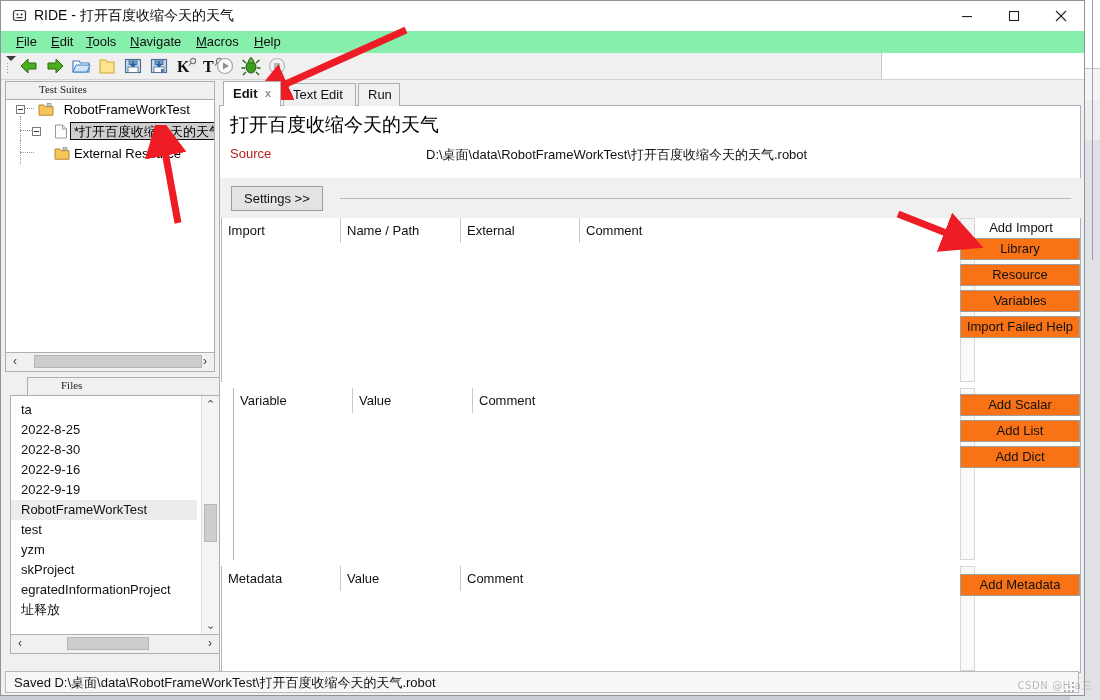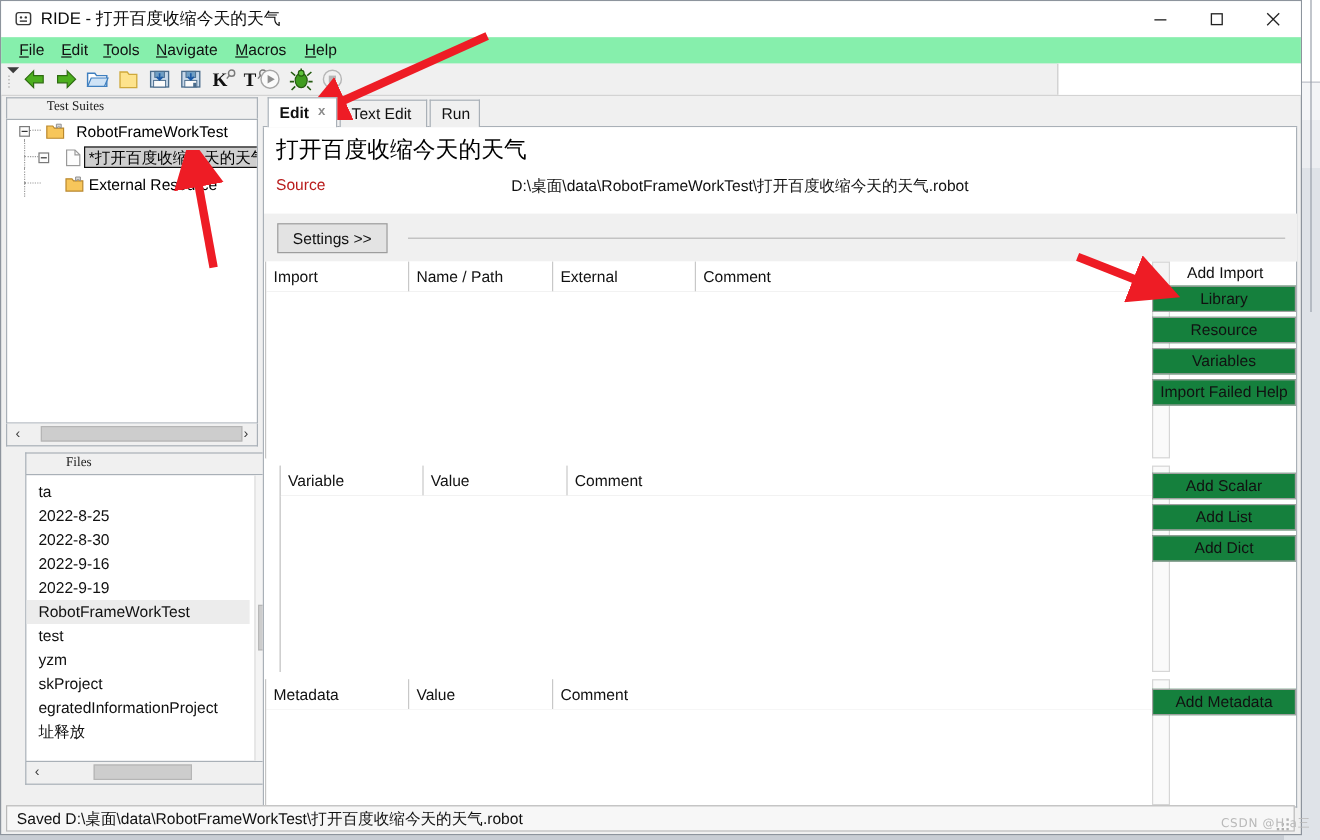--- a/index.html
+++ b/index.html
@@ -72,21 +72,21 @@
   .hscroll .thumb{position:absolute;top:2px;height:13px;background:#cdcdcd;border:1px solid #b5b5b5;box-sizing:border-box;}
 
   .tnode{position:absolute;height:19px;line-height:19px;white-space:nowrap;font-size:13px;color:#000;}
   .tbox{position:absolute;width:9px;height:9px;border:1px solid #7a7a7a;background:#fdfdfd;box-sizing:border-box;}
   .tbox:before{content:"";position:absolute;left:1px;top:3px;width:5px;height:1px;background:#333;}
   .tdash{position:absolute;border-top:1px dotted #9b9b9b;height:0;}
   .tdashv{position:absolute;border-left:1px dotted #9b9b9b;width:0;}
   .sel-label{display:inline-block;background:#cfcfcf;border:1px solid #111;padding:0 3px;
              line-height:17px;height:18px;box-sizing:border-box;}
 
-  .files-panel{position:absolute;left:16px;top:296px;width:230px;height:296px;}
+  .files-panel{position:absolute;left:5px;top:296px;width:230px;height:296px;padding-left:17px;}
   .files-body{position:absolute;left:0;top:18px;width:210px;height:240px;background:#ffffff;
               border:1px solid #a9b0b7;box-sizing:border-box;overflow:hidden;}
   .flist{position:absolute;left:0;top:4px;width:186px;}
   .fitem{height:20px;line-height:20px;padding-left:10px;font-size:13px;color:#111;white-space:nowrap;}
   .fitem.sel{background:#ececec;}
   .vscroll{position:absolute;right:0;top:0;width:17px;height:100%;background:#f4f4f4;border-left:1px solid #dcdcdc;}
   .vscroll .varr{position:absolute;left:0;width:17px;height:17px;line-height:17px;text-align:center;font-size:11px;color:#444;}
   .vscroll .vtop{top:0;} .vscroll .vbot{bottom:0;}
   .vscroll .vthumb{position:absolute;left:2px;width:13px;background:#cdcdcd;border:1px solid #b8b8b8;box-sizing:border-box;}
 
@@ -117,21 +117,21 @@
                border-bottom:1px solid #c8c8c8;background:#fff;}
   .grid .gcol{position:absolute;top:0;height:25px;line-height:25px;font-size:13px;color:#111;padding-left:6px;
               box-sizing:border-box;}
   .grid .gsep{position:absolute;top:0;width:1px;height:25px;background:#c8c8c8;}
   .grid .gbody{position:absolute;left:0;top:25px;width:100%;bottom:0;background:#fff;}
   .grid-border{border-left:1px solid #b6b6b6;box-sizing:border-box;}
 
   .side-panel{position:absolute;left:740px;top:112px;width:122px;}
   .side-label{text-align:center;font-size:13px;color:#111;height:20px;line-height:20px;}
   .side-btn{display:block;width:120px;height:22px;line-height:20px;margin:0 0 4px 0;
-            background:#15803d;border:1px solid #a0a0a0;box-sizing:border-box;
+            background:#f97316;border:1px solid #a0a0a0;box-sizing:border-box;
             font-size:13px;color:#111;text-align:center;}
   .vsb{position:absolute;width:15px;background:#f4f4f4;border:1px solid #d6d6d6;box-sizing:border-box;}
 
   
   .statusbar{position:absolute;left:4px;top:670px;width:1074px;height:22px;background:#f7f7f7;
              border:1px solid #b9b9b9;box-sizing:border-box;}
   .status-text{position:absolute;left:8px;top:2px;font-size:13px;color:#111;white-space:nowrap;}
   .status-grip{position:absolute;right:2px;top:4px;width:12px;height:13px;}
   .status-grip i{position:absolute;width:2px;height:2px;background:#b0b0b0;}
 

